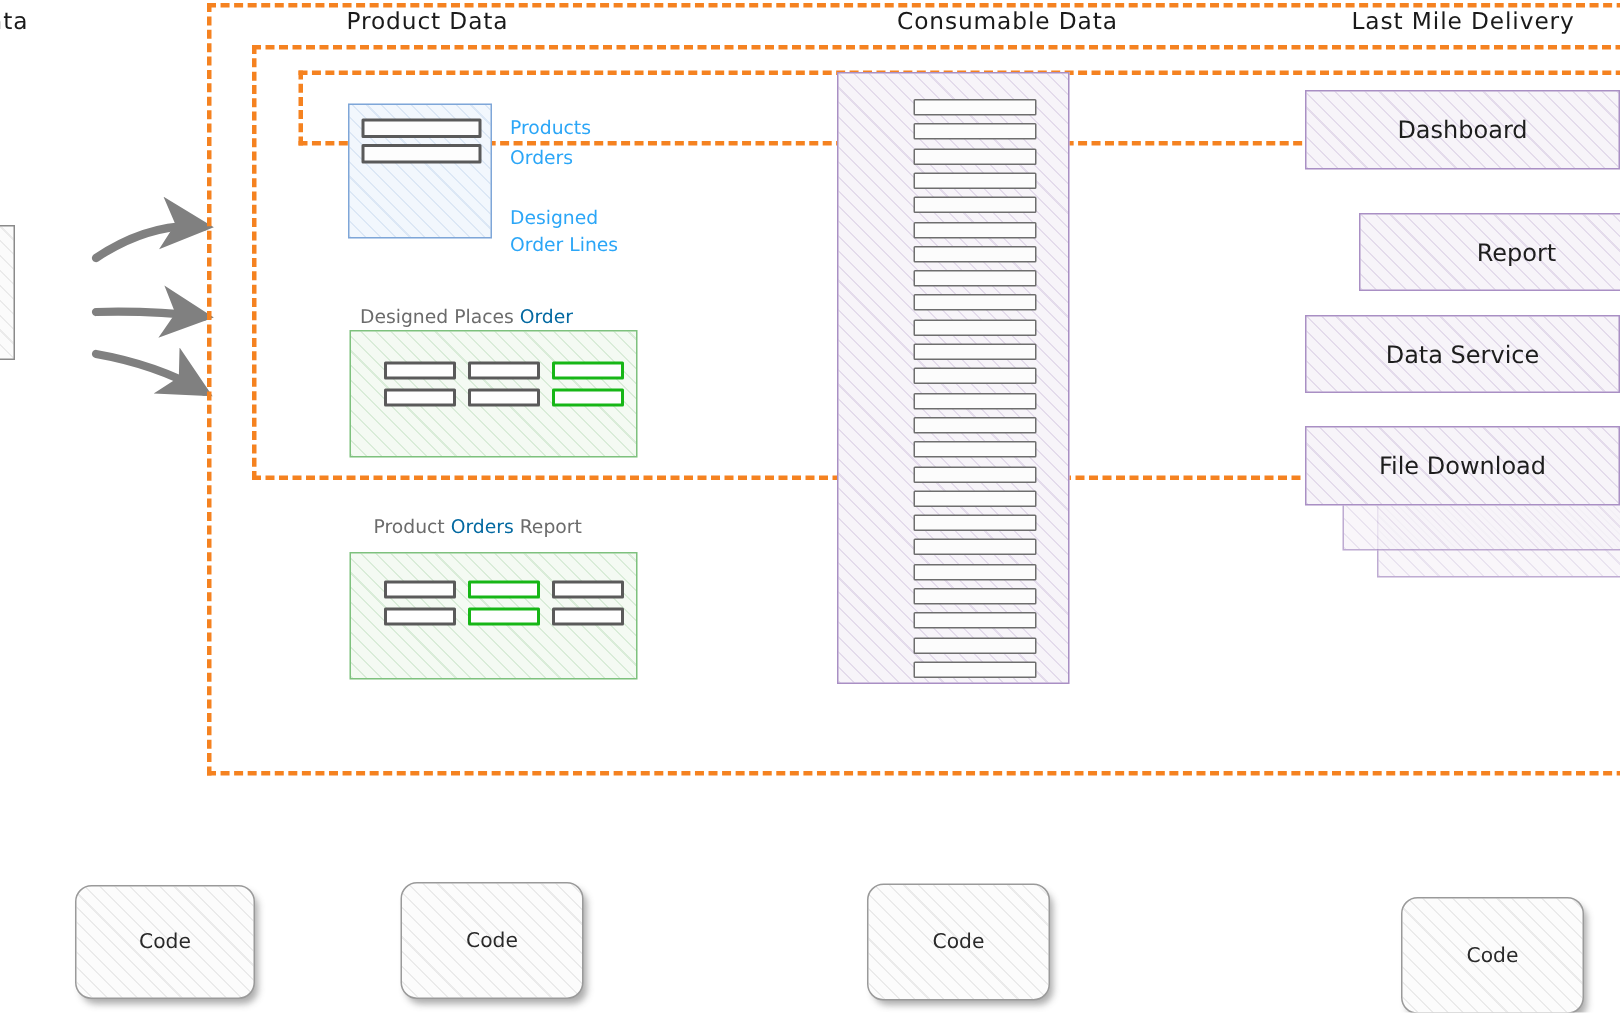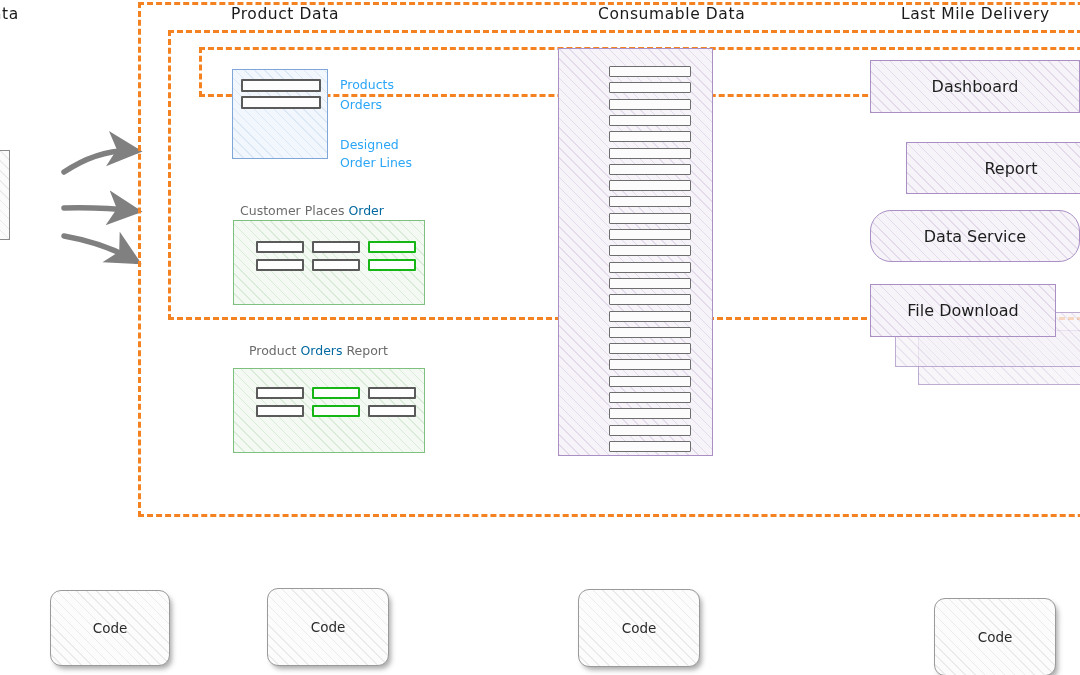--- a/index.html
+++ b/index.html
@@ -178,21 +178,21 @@
     <div class="entity-bar" style="left:8px;top:9px;width:80px;"></div>
     <div class="entity-bar" style="left:8px;top:26px;width:80px;"></div>
   </div>
 
   <div class="entity-labels" style="left:340px;top:75px;">Products</div>
   <div class="entity-labels" style="left:340px;top:95px;">Orders</div>
   <div class="entity-labels" style="left:340px;top:115px;margin-top:38px;">Order Lines</div>
   <div class="entity-labels" style="left:340px;top:135px;">Designed</div>
 
   <div class="rel-title" style="left:240px;top:203px;">
-    <span>Customer Places </span><span class="hl">Order</span>
+    <span>Designed Places </span><span class="hl">Order</span>
   </div>
 
   <div class="abs rel-box hatch-green" style="left:233px;top:220px;width:192px;height:85px;">
     <div class="mini-bar" style="left:22px;top:20px;width:48px;"></div>
     <div class="mini-bar" style="left:22px;top:38px;width:48px;"></div>
     <div class="mini-bar" style="left:78px;top:20px;width:48px;"></div>
     <div class="mini-bar" style="left:78px;top:38px;width:48px;"></div>
     <div class="mini-bar green" style="left:134px;top:20px;width:48px;"></div>
     <div class="mini-bar green" style="left:134px;top:38px;width:48px;"></div>
   </div>
@@ -238,27 +238,27 @@
     </div>
 
   <div class="abs lm-card hatch-purple" style="left:870px;top:60px;width:210px;height:53px;">
     <span>Dashboard</span>
   </div>
 
   <div class="abs lm-card hatch-purple" style="left:870px;top:142px;width:210px;height:52px;margin-left:36px;">
     <span>Report</span>
   </div>
 
-  <div class="abs lm-card hatch-purple" style="left:870px;top:210px;width:210px;height:52px;border-radius:21px;">
+  <div class="abs lm-card hatch-purple" style="left:870px;top:210px;width:210px;height:52px;">
     <span>Data Service</span>
   </div>
 
   <div class="abs lm-card hatch-purple ghost" style="left:918px;top:330px;width:210px;height:55px;"></div>
   <div class="abs lm-card hatch-purple ghost" style="left:895px;top:312px;width:210px;height:55px;"></div>
-  <div class="abs lm-card hatch-purple" style="left:870px;top:284px;width:186px;height:53px;">
+  <div class="abs lm-card hatch-purple" style="left:870px;top:284px;width:210px;height:53px;">
     <span>File Download</span>
   </div>
 
   <div class="code-box" style="left:50px;top:590px;width:120px;height:76px;">
     <span>Code</span>
   </div>
   <div class="code-box" style="left:267px;top:588px;width:122px;height:78px;">
     <span>Code</span>
   </div>
   <div class="code-box" style="left:578px;top:589px;width:122px;height:78px;">

